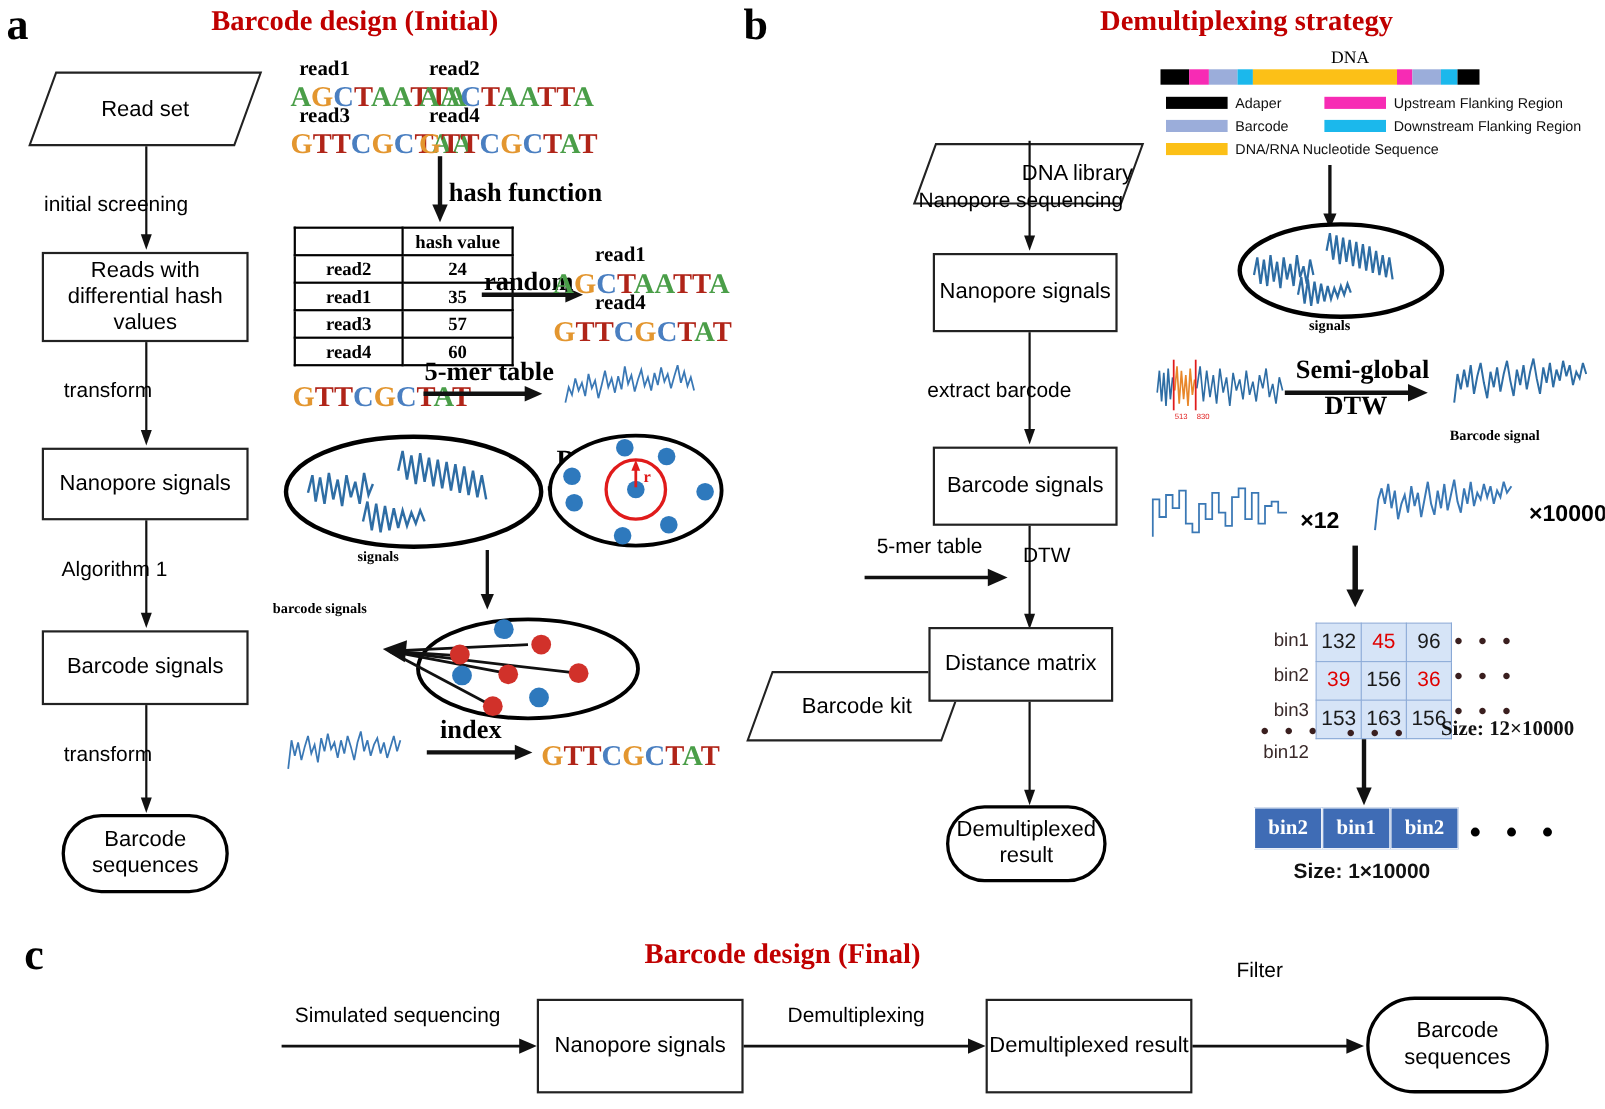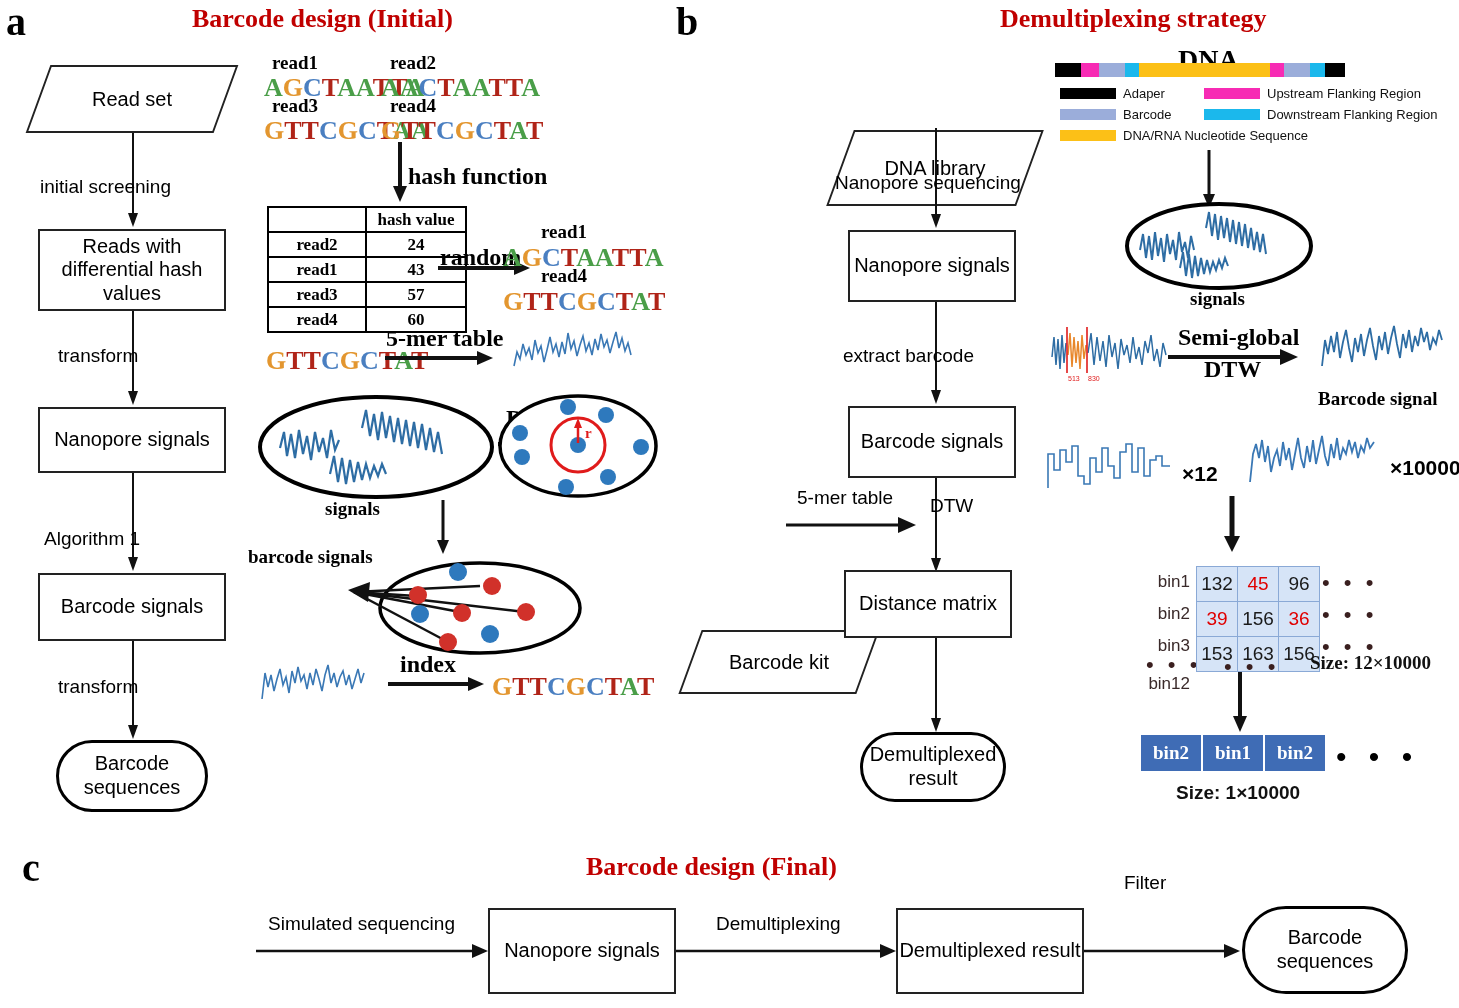--- a/index.html
+++ b/index.html
@@ -46,24 +46,24 @@
   .sizelbl{font-size:19px;font-weight:bold;color:#111;white-space:nowrap;}
   .binchip{background:#3f6cb5;color:#fff;font-family:"Liberation Serif",serif;font-weight:bold;
            font-size:19px;display:flex;align-items:center;justify-content:center;
            border:1px solid #fff;box-sizing:border-box;}
   .bigdots{font-size:30px;letter-spacing:7px;color:#000;line-height:1;}
 
   
   .legrow{display:flex;align-items:center;gap:7px;}
   .legswatch{width:56px;height:11px;}
   .legtxt{font-size:13px;color:#111;white-space:nowrap;}
-  .dnatitle{font-family:"Liberation Serif",serif;font-weight:bold;font-size:28px;}
+  .dnatitle{font-family:"Liberation Serif",serif;font-weight:normal;font-size:16px;margin-left:32px;}
 
   .mult{font-weight:bold;font-size:21px;}
-  .capt{font-family:"Liberation Serif",serif;font-weight:bold;font-size:19px;white-space:nowrap;}
+  .capt{font-family:"Liberation Serif",serif;font-weight:bold;font-size:13px;white-space:nowrap;}
   svg{overflow:visible;}
 </style>
 </head>
 <body>
 
 <div class="abs panel-letter" style="left:6px;top:2px;">a</div>
 <div class="abs panel-title" style="left:192px;top:4px;">Barcode design (Initial)</div>
 
 <div class="abs fpara" style="left:38px;top:65px;width:188px;height:68px;">
   <div class="skew"></div>
@@ -84,21 +84,21 @@
 </svg>
 <div class="abs flabel" style="left:58px;top:345px;">transform</div>
 
 <div class="abs fbox" style="left:38px;top:407px;width:188px;height:66px;">
   <span>Nanopore signals</span>
 </div>
 <svg class="abs" style="left:118px;top:473px;" width="30" height="100">
   <line x1="15" y1="0" x2="15" y2="88" stroke="#111" stroke-width="2"></line>
   <polygon points="15,98 10,84 20,84" fill="#111"></polygon>
 </svg>
-<div class="abs flabel" style="left:44px;top:508px;margin-top:20px;">Algorithm 1</div>
+<div class="abs flabel" style="left:56px;top:508px;">Algorithm 1</div>
 
 <div class="abs fbox" style="left:38px;top:573px;width:188px;height:68px;">
   <span>Barcode signals</span>
 </div>
 <svg class="abs" style="left:118px;top:641px;" width="30" height="100">
   <line x1="15" y1="0" x2="15" y2="88" stroke="#111" stroke-width="2"></line>
   <polygon points="15,98 10,84 20,84" fill="#111"></polygon>
 </svg>
 <div class="abs flabel" style="left:58px;top:676px;">transform</div>
 
@@ -127,21 +127,21 @@
         <tr>
       <td class="blank" style="width:84px;"></td>
       <td style="width:86px;">hash value</td>
     </tr>
     <tr>
       <td>read2</td>
       <td>24</td>
         </tr>
     <tr>
       <td>read1</td>
-      <td>43</td>
+      <td>35</td>
         </tr>
     <tr>
       <td>read3</td>
       <td>57</td>
         </tr>
     <tr>
       <td>read4</td>
       <td>60</td>
         </tr>
   </tbody>
@@ -234,21 +234,21 @@
 <svg class="abs" style="left:388px;top:668px;" width="98" height="30">
   <line x1="0" y1="16" x2="82" y2="16" stroke="#111" stroke-width="4"></line>
   <polygon points="96,16 80,9 80,23" fill="#111"></polygon>
 </svg>
 <div class="abs flabel-b" style="left:400px;top:651px;">index</div>
 <div class="abs seq" style="left:492px;top:672px;"><span class="nG">G</span><span class="nT">T</span><span class="nT">T</span><span class="nC">C</span><span class="nG">G</span><span class="nC">C</span><span class="nT">T</span><span class="nA">A</span><span class="nT">T</span></div>
 
 <div class="abs panel-letter" style="left:676px;top:2px;">b</div>
 <div class="abs panel-title" style="left:1000px;top:4px;">Demultiplexing strategy</div>
 
-<div class="abs fpara" style="left:840px;top:62px;width:190px;height:76px;">
+<div class="abs fpara" style="left:840px;top:62px;width:190px;height:56px;justify-content:flex-end;">
   <div class="skew"></div>
   <span>DNA library</span>
 </div>
 <svg class="abs" style="left:921px;top:128px;" width="30" height="102">
   <line x1="15" y1="0" x2="15" y2="90" stroke="#111" stroke-width="2"></line>
   <polygon points="15,100 10,86 20,86" fill="#111"></polygon>
 </svg>
 <div class="abs flabel" style="left:835px;top:172px;">Nanopore sequencing</div>
 
 <div class="abs fbox" style="left:848px;top:230px;width:168px;height:72px;">

